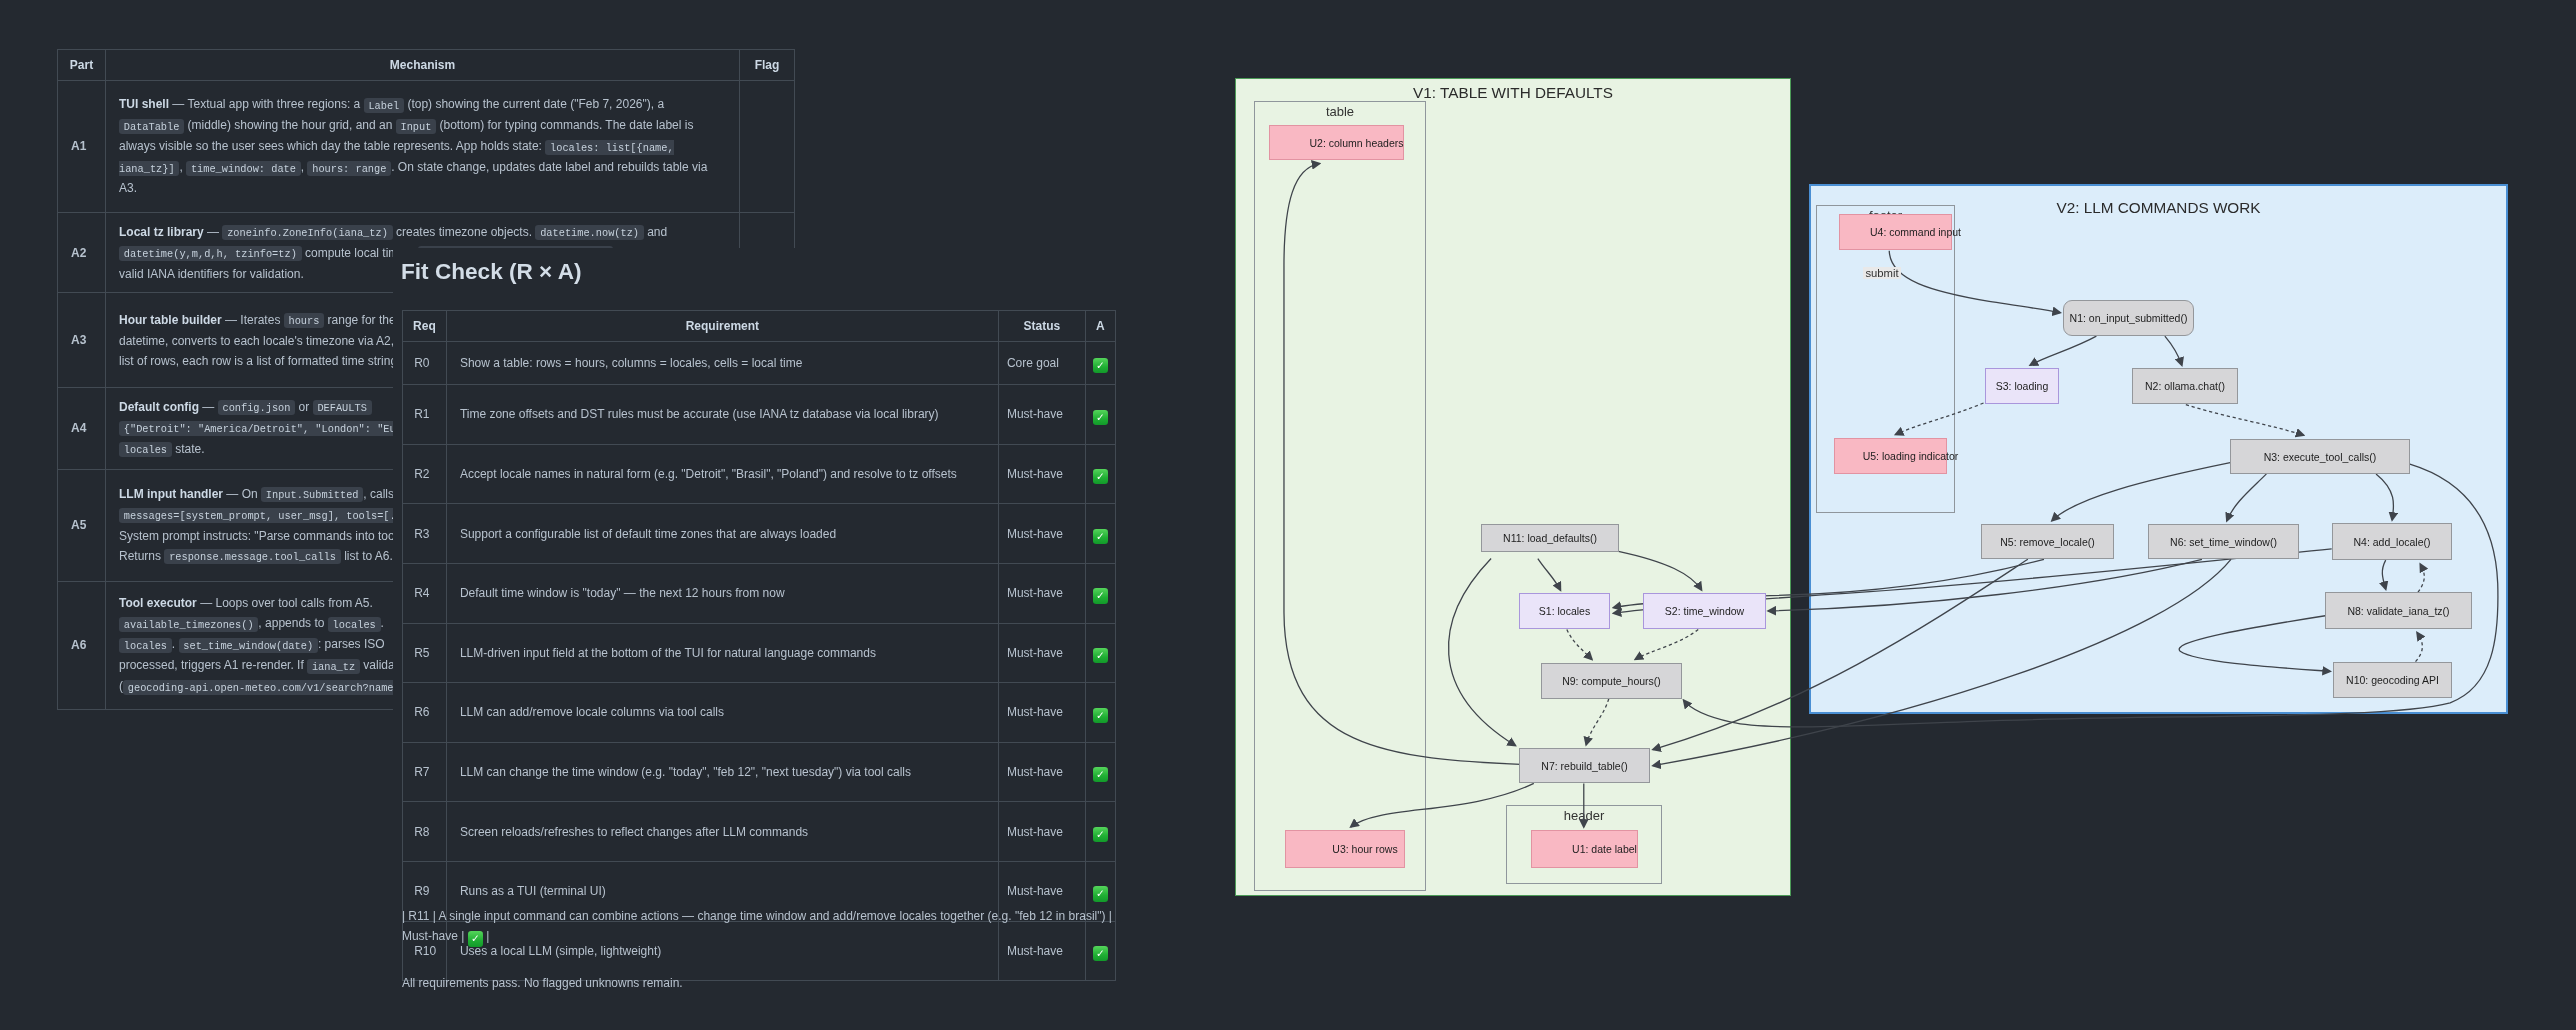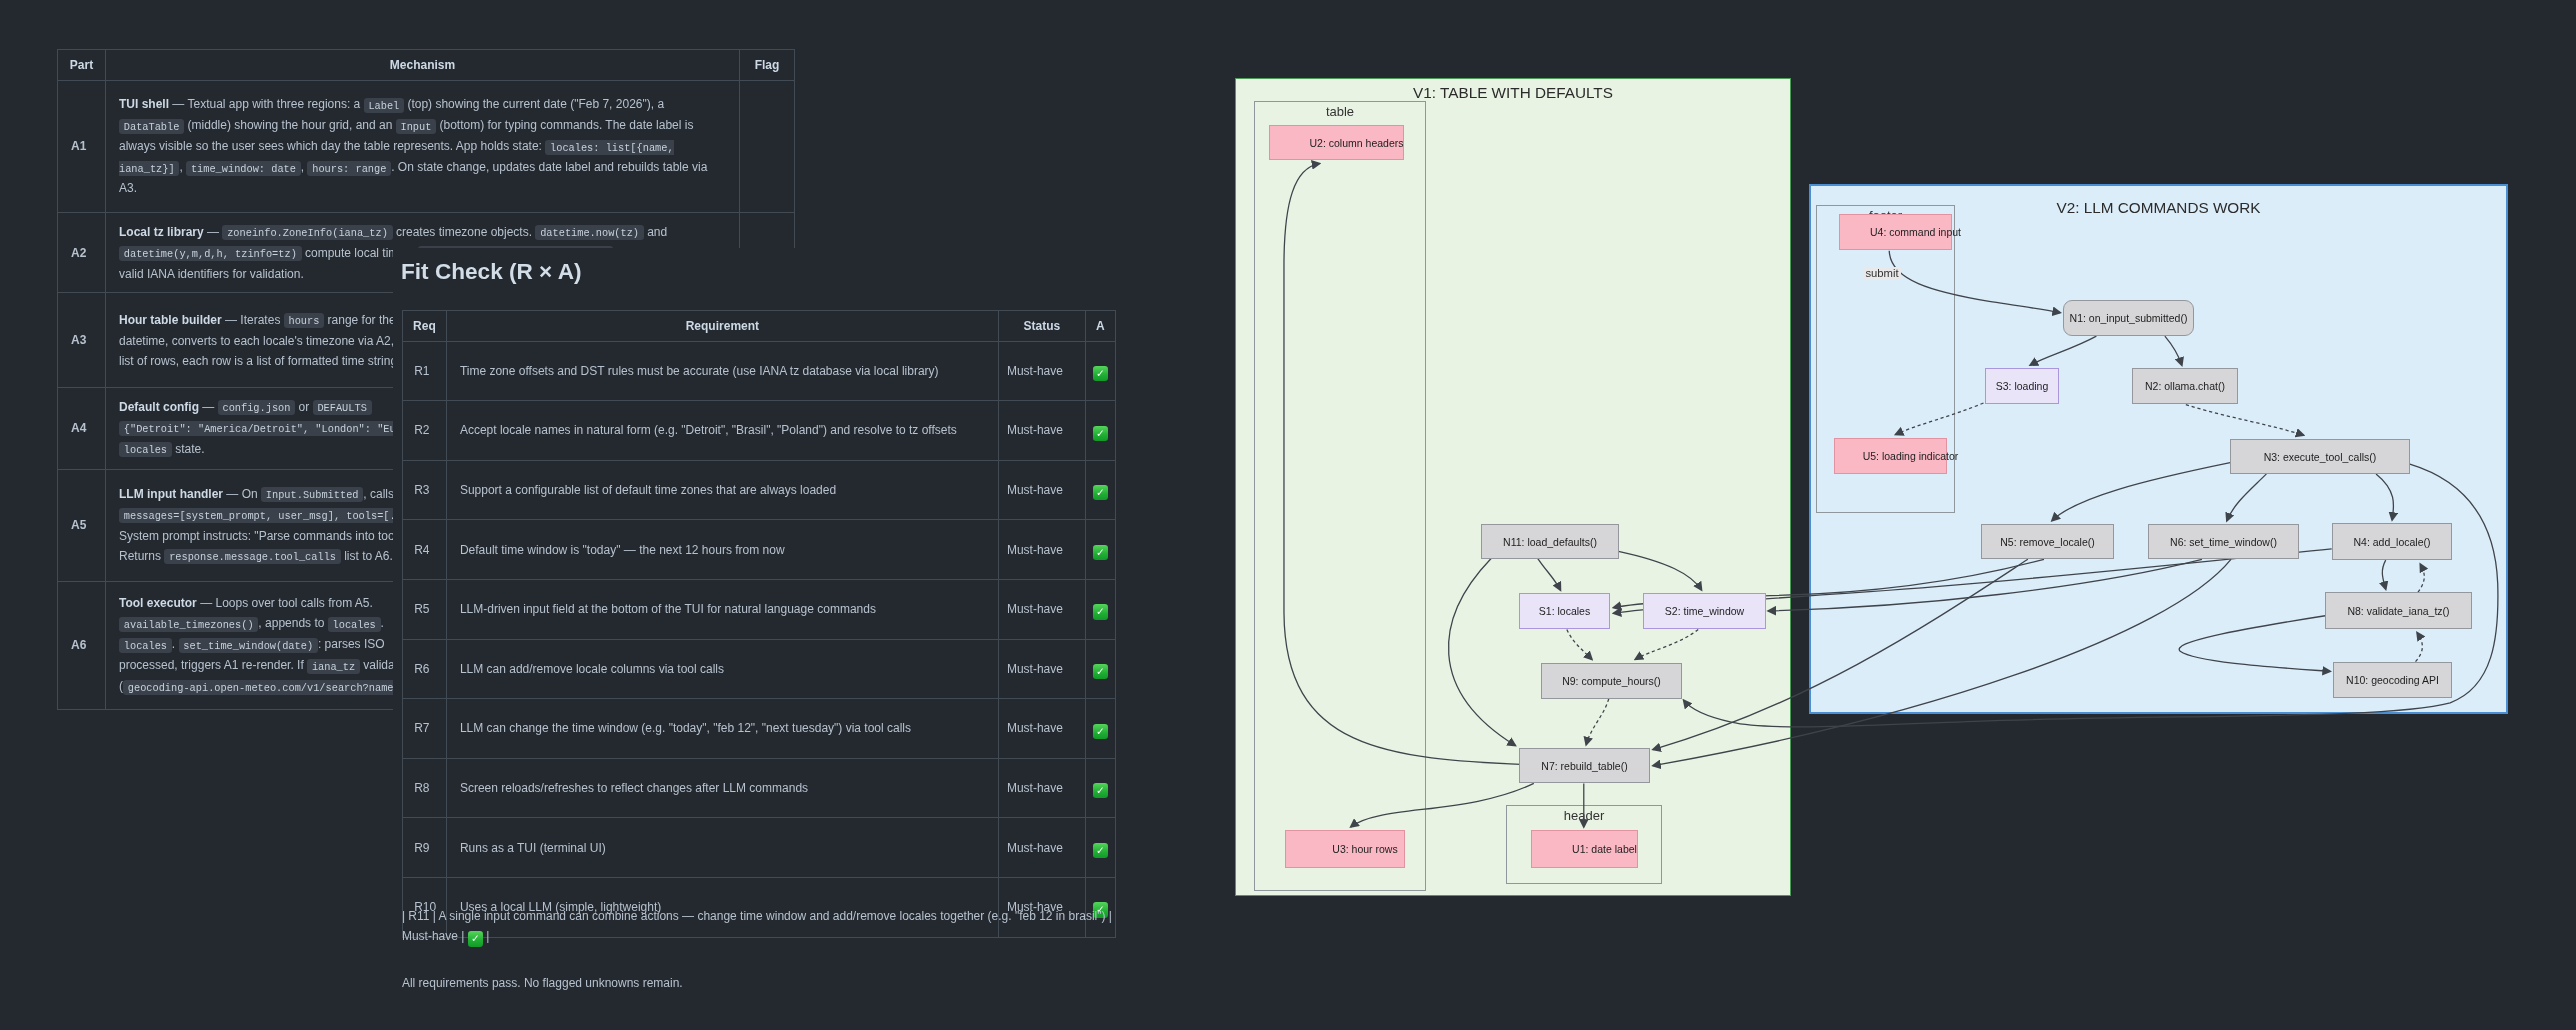--- a/index.html
+++ b/index.html
@@ -125,20 +125,26 @@
         <thead>
           <tr>
             <th>Req</th>
             <th>Requirement</th>
             <th>Status</th>
             <th>A</th>
           </tr>
         </thead>
         <tbody>
           <tr>
+            <td class="req" style="height: 33px;">R0</td>
+            <td>Show a table: rows = hours, columns = locales, cells = local time</td>
+            <td class="status">Core goal</td>
+            <td class="acell"><span class="check">✓</span></td>
+          </tr>
+          <tr>
             <td class="req" style="height: 49px;">R1</td>
             <td>Time zone offsets and DST rules must be accurate (use IANA tz database via local library)</td>
             <td class="status">Must-have</td>
             <td class="acell"><span class="check">✓</span></td>
           </tr>
           <tr>
             <td class="req" style="height: 49px;">R2</td>
             <td>Accept locale names in natural form (e.g. "Detroit", "Brasil", "Poland") and resolve to tz offsets</td>
             <td class="status">Must-have</td>
             <td class="acell"><span class="check">✓</span></td>
@@ -247,21 +253,21 @@
         <path d="M 2893,681 C 2700,700 2500,722 2320,734 C 2200,742 2060,753 2002,761" fill="none" stroke="#3f444b" stroke-width="1.6" marker-end="url(#arr)"></path>
         <path d="M 2732,694 C 2590,730 2380,753 2194,758" fill="none" stroke="#3f444b" stroke-width="1.6" marker-end="url(#arr)"></path>
         <path d="M 2516,694 C 2400,770 2250,872 2051,930" fill="none" stroke="#3f444b" stroke-width="1.6" marker-end="url(#arr)"></path>
         <path d="M 2768,694 C 2690,790 2380,892 2051,950" fill="none" stroke="#3f444b" stroke-width="1.6" marker-end="url(#arr)"></path>
       </g>
   </svg>
   <div id="nodes">
       <div class="node ui" style="left: 1269px; top: 125px; width: 135px; height: 35px;">U2: column headers</div>
       <div class="node ui" style="left: 1285px; top: 830px; width: 120px; height: 38px;">U3: hour rows</div>
       <div class="node ui" style="left: 1531px; top: 830px; width: 107px; height: 38px;">U1: date label</div>
-      <div class="node fn" style="left: 1481px; top: 524px; width: 138px; height: 35px;">N11: load_defaults()</div>
+      <div class="node fn" style="left: 1481px; top: 524px; width: 138px; height: 28px;">N11: load_defaults()</div>
       <div class="node state" style="left: 1519px; top: 593px; width: 91px; height: 36px;">S1: locales</div>
       <div class="node state" style="left: 1643px; top: 593px; width: 123px; height: 36px;">S2: time_window</div>
       <div class="node fn" style="left: 1541px; top: 663px; width: 141px; height: 36px;">N9: compute_hours()</div>
       <div class="node fn" style="left: 1519px; top: 748px; width: 131px; height: 35px;">N7: rebuild_table()</div>
       <div class="node ui" style="left: 1839px; top: 214px; width: 113px; height: 36px;">U4: command input</div>
       <div class="node ui" style="left: 1834px; top: 438px; width: 113px; height: 36px;">U5: loading indicator</div>
       <div class="node fn" style="left: 2063px; top: 300px; width: 131px; height: 36px; border-radius: 9px;">N1: on_input_submitted()</div>
       <div class="node state" style="left: 1985px; top: 368px; width: 74px; height: 36px;">S3: loading</div>
       <div class="node fn" style="left: 2132px; top: 368px; width: 106px; height: 36px;">N2: ollama.chat()</div>
       <div class="node fn" style="left: 2230px; top: 439px; width: 180px; height: 35px;">N3: execute_tool_calls()</div>

